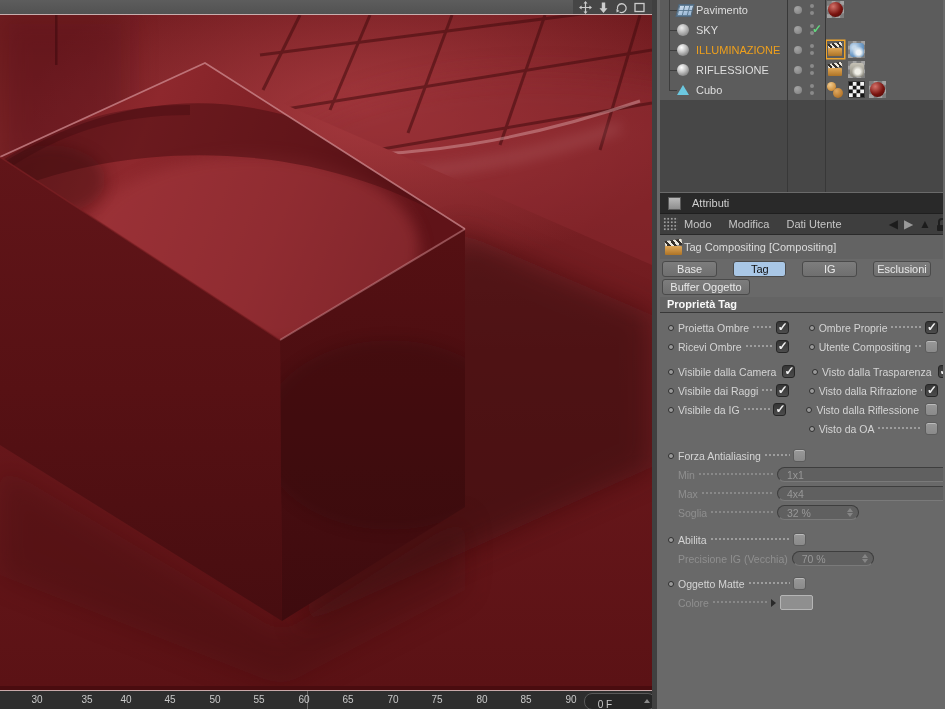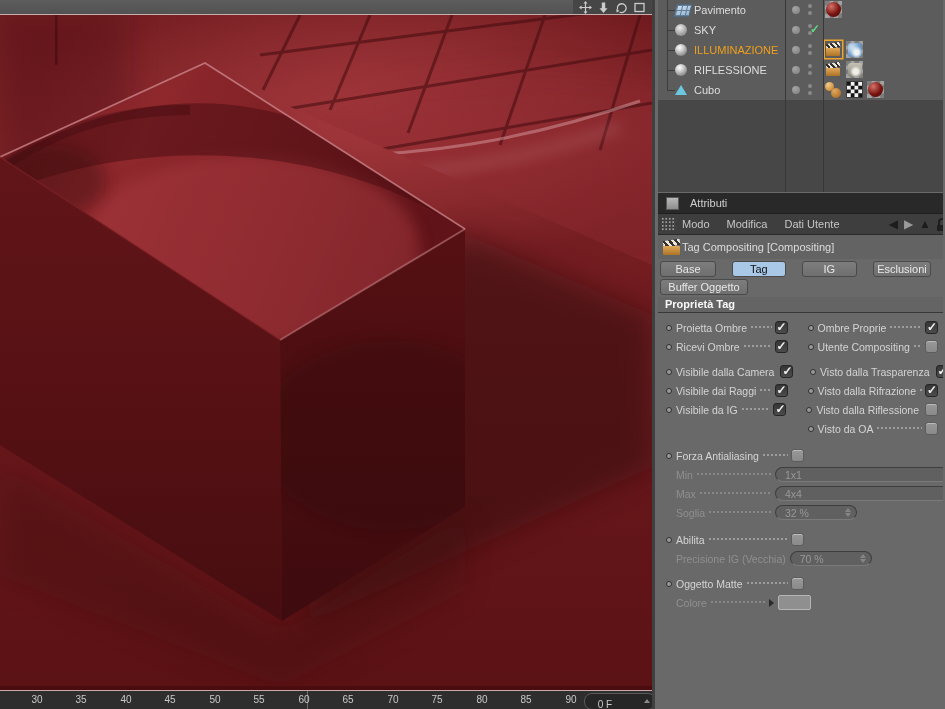--- a/index.html
+++ b/index.html
@@ -19,21 +19,21 @@
   .tl-ruler{position:relative;height:18px}
   .tl-ruler span{position:absolute;top:3px;width:24px;text-align:center;font-size:10px;color:#c9c9c9}
   .tl-marker{position:absolute;left:307px;top:0;width:1px;height:18px;background:#6d6d6d}
   .tl-frame{position:absolute;left:584px;top:2px;width:62px;height:15px;background:#262626;
             border:1px solid #5a5a5a;border-radius:8px;color:#9a9a9a;font-size:10px;
             line-height:15px;padding-left:8px}
   .tl-frame .spin-up{position:absolute;right:5px;top:5px;width:0;height:0;
             border-left:3px solid transparent;border-right:3px solid transparent;border-bottom:4px solid #8a8a8a}
   
   #right-panel{position:absolute;left:652px;top:0;width:291px;height:709px;
-               border-left:3px solid #404040;box-sizing:border-box;background:#696969}
+               border-left:5px solid #404040;box-sizing:border-box;background:#696969}
   
   .om{position:absolute;left:3px;right:0;top:0;height:192px;background:#474747;overflow:hidden}
   .om-rows{position:relative;height:100px;background:#5c5c5c}
   .om-sep{position:absolute;top:0;height:192px;width:1px;background:#383838;z-index:3}
   .om-treev{position:absolute;left:9px;top:0;width:1px;height:90px;background:#3d3d3d}
   .om-row{position:relative;height:20px;display:flex;align-items:center}
   .om-row::before{content:"";position:absolute;left:9px;top:10px;width:8px;height:1px;background:#3d3d3d}
   .om-icon{position:absolute;left:17px}
   .om-label{position:absolute;left:36px;white-space:nowrap;color:#dedede}
   .om-label.sel{color:#efa01c}
@@ -245,21 +245,21 @@
       <line x1="0" y1="142" x2="280" y2="325" stroke="#7e2125" stroke-width="1.5" opacity="0.6"></line>
     </svg>
   </div>
 </div>
 
 <div id="timeline">
   <div class="tl-redstrip"></div>
   <div class="tl-ruler">
     <div class="tl-marker"></div>
     <span style="left:25px">30</span>
-    <span style="left:69px">35</span>
+    <span style="left:75px">35</span>
     <span style="left:114px">40</span>
     <span style="left:158px">45</span>
     <span style="left:203px">50</span>
     <span style="left:247px">55</span>
     <span style="left:292px">60</span>
     <span style="left:336px">65</span>
     <span style="left:381px">70</span>
     <span style="left:425px">75</span>
     <span style="left:470px">80</span>
     <span style="left:514px">85</span>

